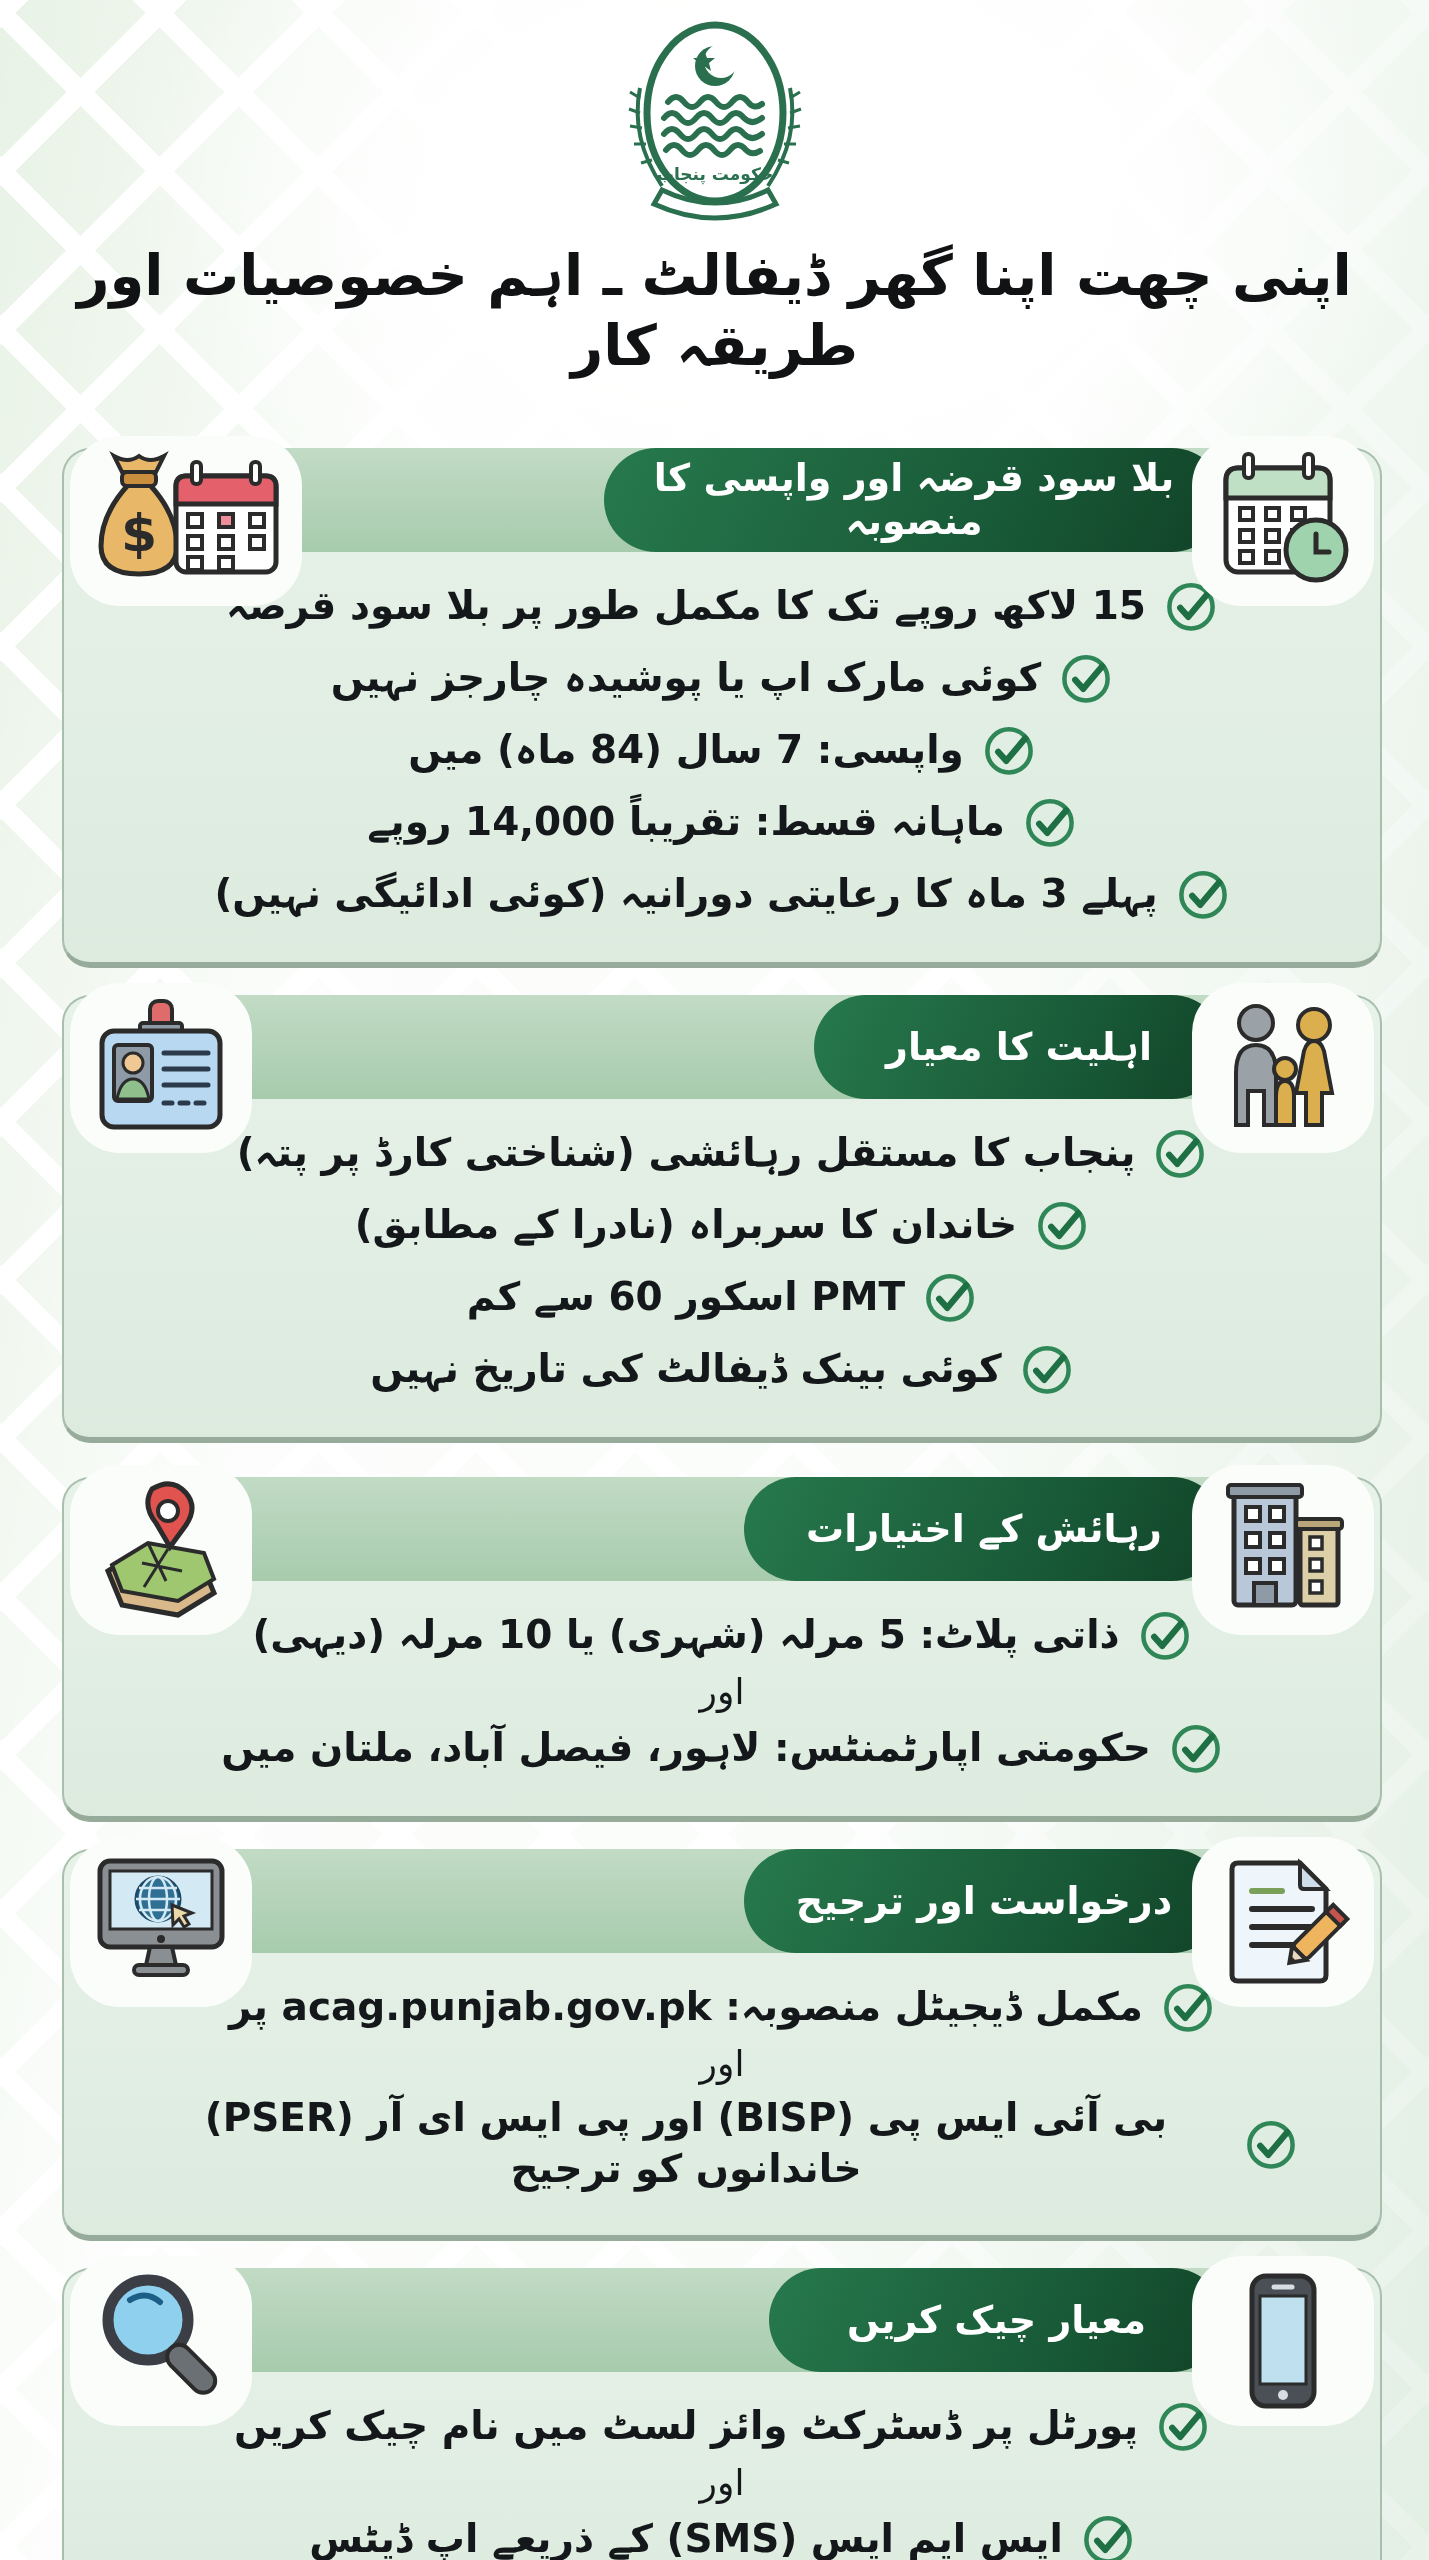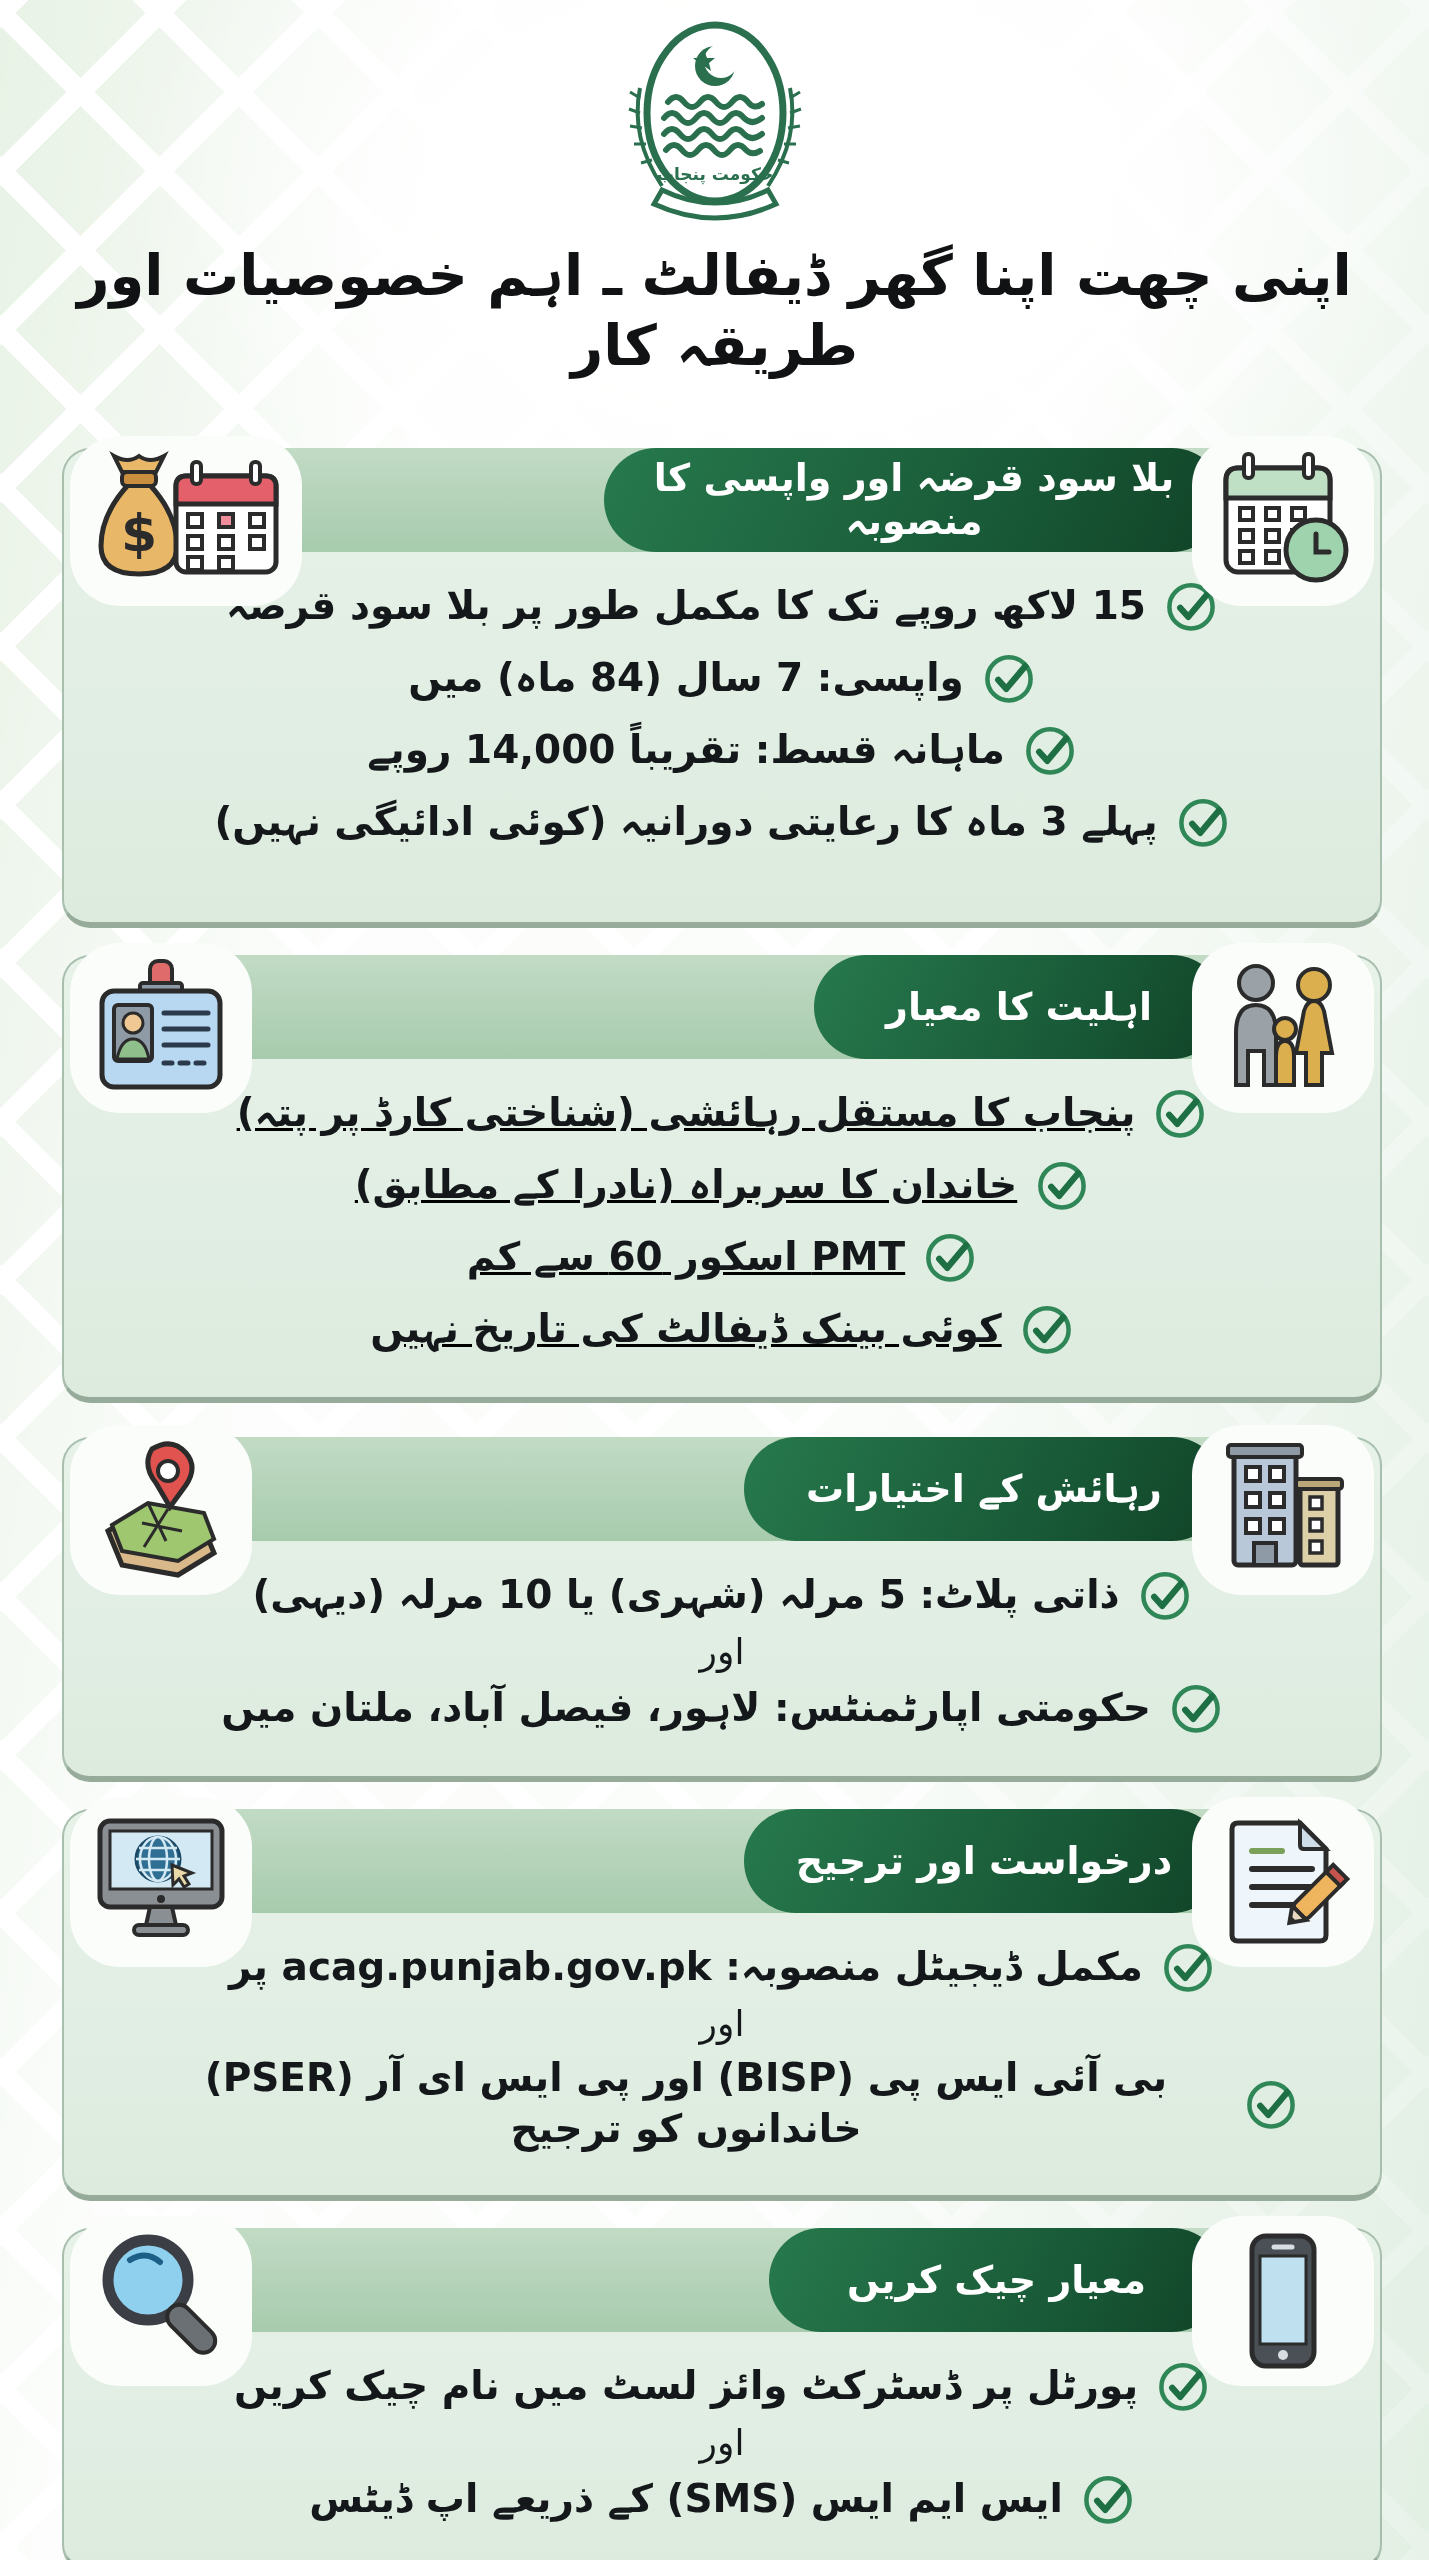--- a/index.html
+++ b/index.html
@@ -34,21 +34,21 @@
     position:absolute;top:448px;left:62px;width:1320px;
     display:flex;flex-direction:column;gap:27px;
   }
   .card{
     position:relative;box-sizing:border-box;
     background:linear-gradient(180deg,#e7f2e8 0%,#ddebdf 100%);
     border:2px solid #a9bfae;border-bottom:6px solid #96ab9a;
     border-radius:28px;
     padding:120px 26px 32px 26px;
   }
-  .card.c1{min-height:480px;} .card.c2{min-height:433px;text-decoration:underline;}
+  .card.c1{min-height:480px;} .card.c2{min-height:433px;}
   .card.c3{min-height:328px;margin-top:7px;} .card.c4{min-height:330px;} .card.c5{min-height:335px;}
   
   .card-head{position:absolute;top:-2px;left:-2px;right:-2px;height:120px;}
   .band{
     position:absolute;top:0;left:56px;right:56px;height:104px;border-radius:52px;
     background:linear-gradient(180deg,#c2dbc5 0%,#a7cbad 100%);
   }
   .pill{
     position:absolute;top:0;height:104px;right:158px;border-radius:52px;
     background:linear-gradient(115deg,#27794d 0%,#175635 70%,#114227 100%);
@@ -178,20 +178,27 @@
             <circle cx="30" cy="31" r="24" fill="none" stroke="#2f8656" stroke-width="5"></circle>
             <path d="M18 32 l9 10 L48 17" fill="none" stroke="#1e6f44" stroke-width="7" stroke-linecap="round" stroke-linejoin="round"></path>
           </svg>
         <span class="txt">15 لاکھ روپے تک کا مکمل طور پر بلا سود قرضہ</span>
       </div>
       <div class="bullet">
         <svg class="chk" width="54" height="54" viewBox="0 0 60 60">
             <circle cx="30" cy="31" r="24" fill="none" stroke="#2f8656" stroke-width="5"></circle>
             <path d="M18 32 l9 10 L48 17" fill="none" stroke="#1e6f44" stroke-width="7" stroke-linecap="round" stroke-linejoin="round"></path>
           </svg>
+        <span class="txt">کوئی مارک اپ یا پوشیدہ چارجز نہیں</span>
+      </div>
+      <div class="bullet">
+        <svg class="chk" width="54" height="54" viewBox="0 0 60 60">
+            <circle cx="30" cy="31" r="24" fill="none" stroke="#2f8656" stroke-width="5"></circle>
+            <path d="M18 32 l9 10 L48 17" fill="none" stroke="#1e6f44" stroke-width="7" stroke-linecap="round" stroke-linejoin="round"></path>
+          </svg>
         <span class="txt">واپسی: 7 سال (84 ماہ) میں</span>
       </div>
       <div class="bullet">
         <svg class="chk" width="54" height="54" viewBox="0 0 60 60">
             <circle cx="30" cy="31" r="24" fill="none" stroke="#2f8656" stroke-width="5"></circle>
             <path d="M18 32 l9 10 L48 17" fill="none" stroke="#1e6f44" stroke-width="7" stroke-linecap="round" stroke-linejoin="round"></path>
           </svg>
         <span class="txt">ماہانہ قسط: تقریباً 14,000 روپے</span>
       </div>
       <div class="bullet">

